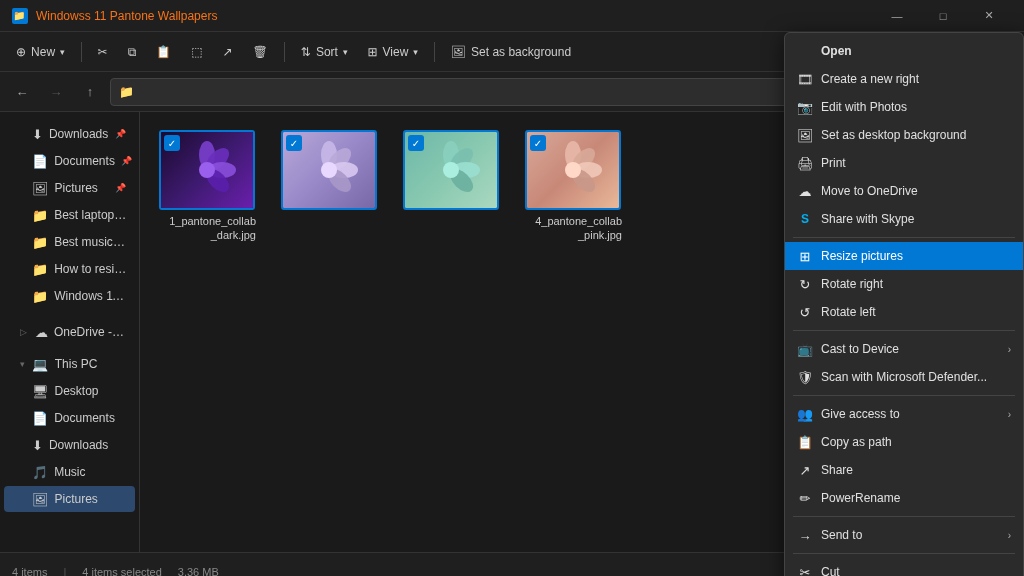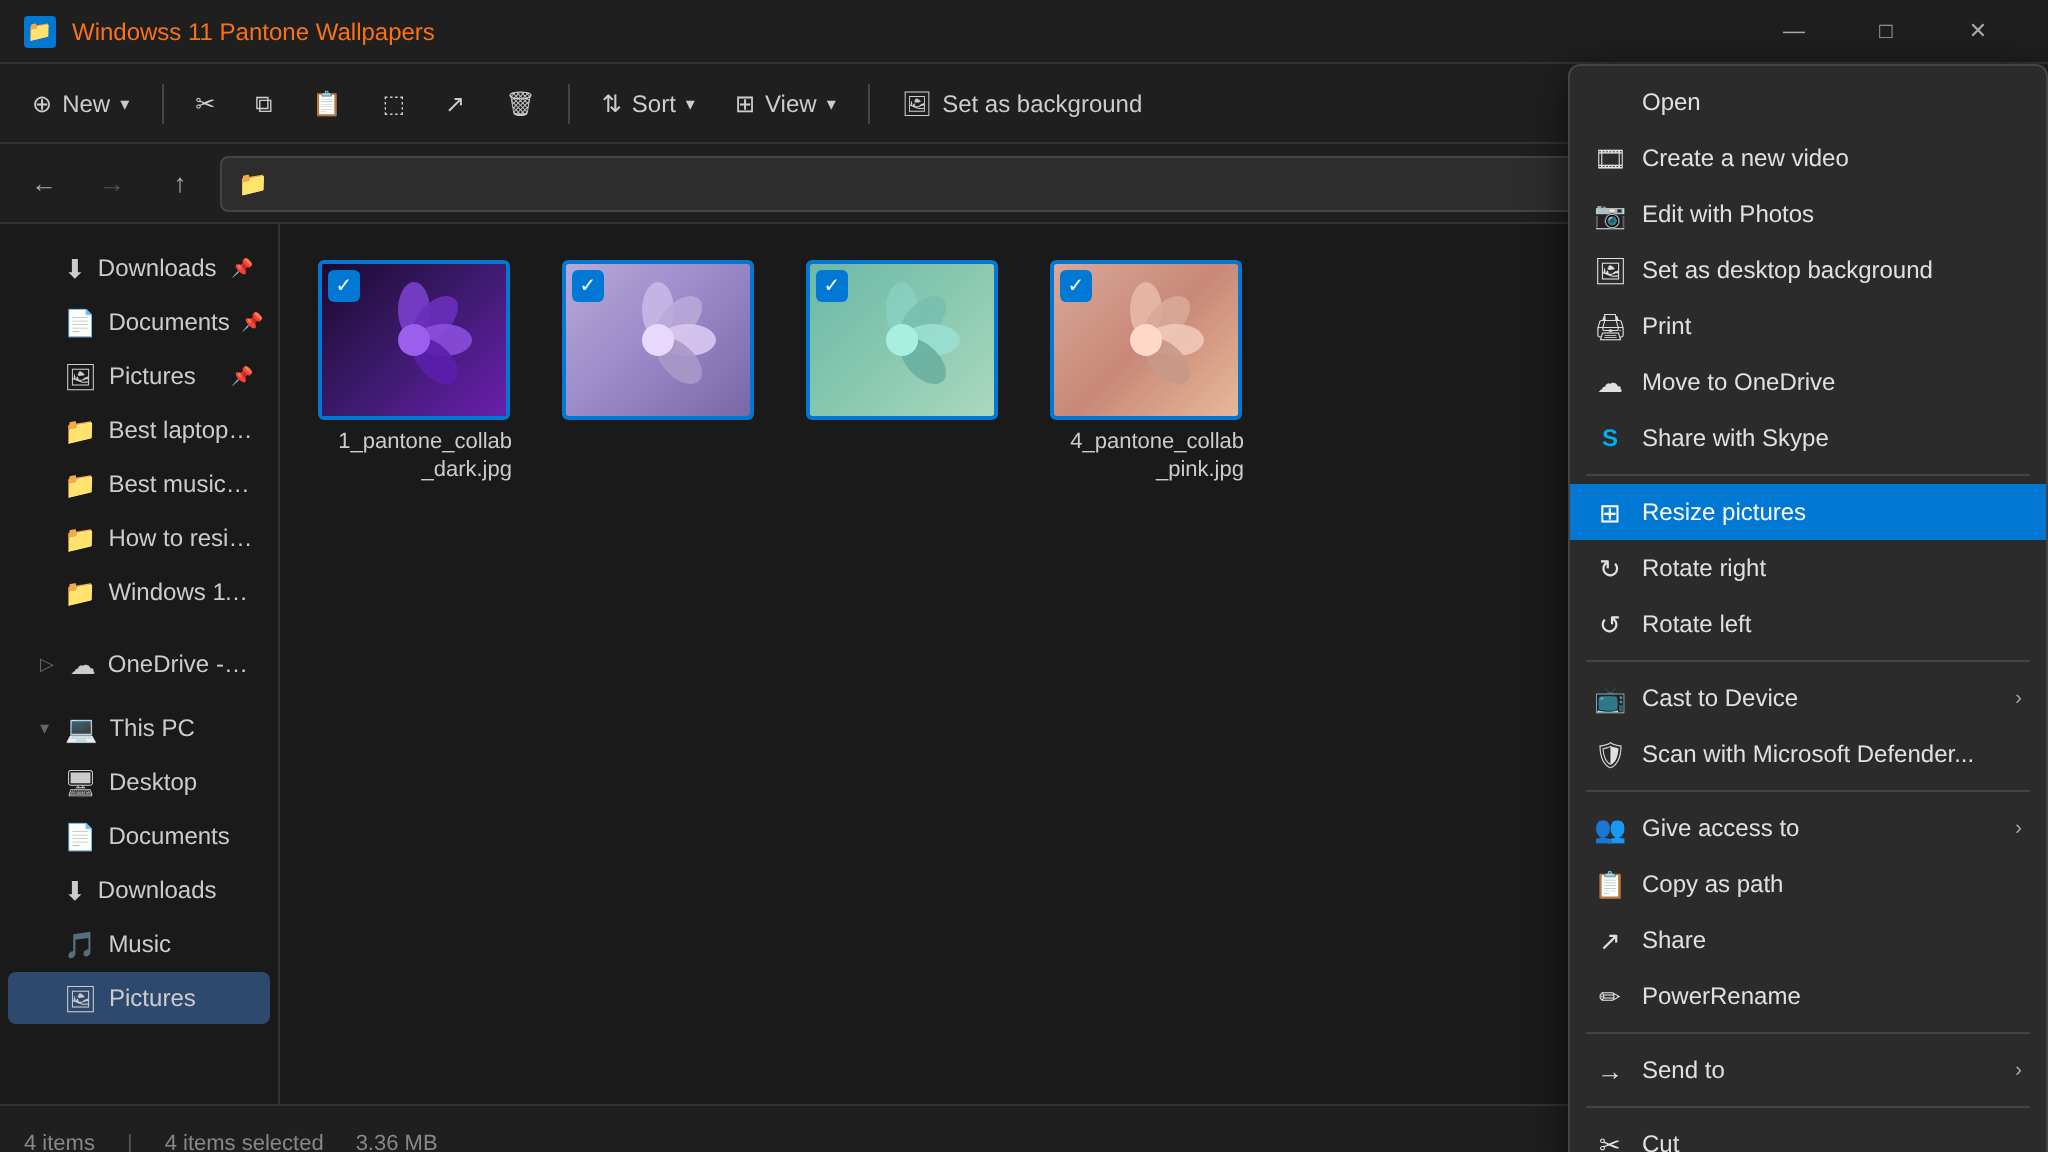--- a/index.html
+++ b/index.html
@@ -452,27 +452,27 @@
 </div>
 
 <div class="status-bar">
   <span>4 items</span>
   <span class="status-sep">|</span>
   <span>4 items selected</span>
   <span>3.36 MB</span>
 </div>
 
 <div class="context-menu">
-  <div class="ctx-item" style="font-weight:normal;">
+  <div class="ctx-item" style="font-weight:bold;">
     <span class="ctx-icon"></span>
     <span>Open</span>
   </div>
   <div class="ctx-item">
     <span class="ctx-icon">🎞</span>
-    <span>Create a new video</span>
+    <span>Create a new right</span>
   </div>
   <div class="ctx-item">
     <span class="ctx-icon">📷</span>
     <span>Edit with Photos</span>
   </div>
   <div class="ctx-item">
     <span class="ctx-icon">🖼</span>
     <span>Set as desktop background</span>
   </div>
   <div class="ctx-item">

